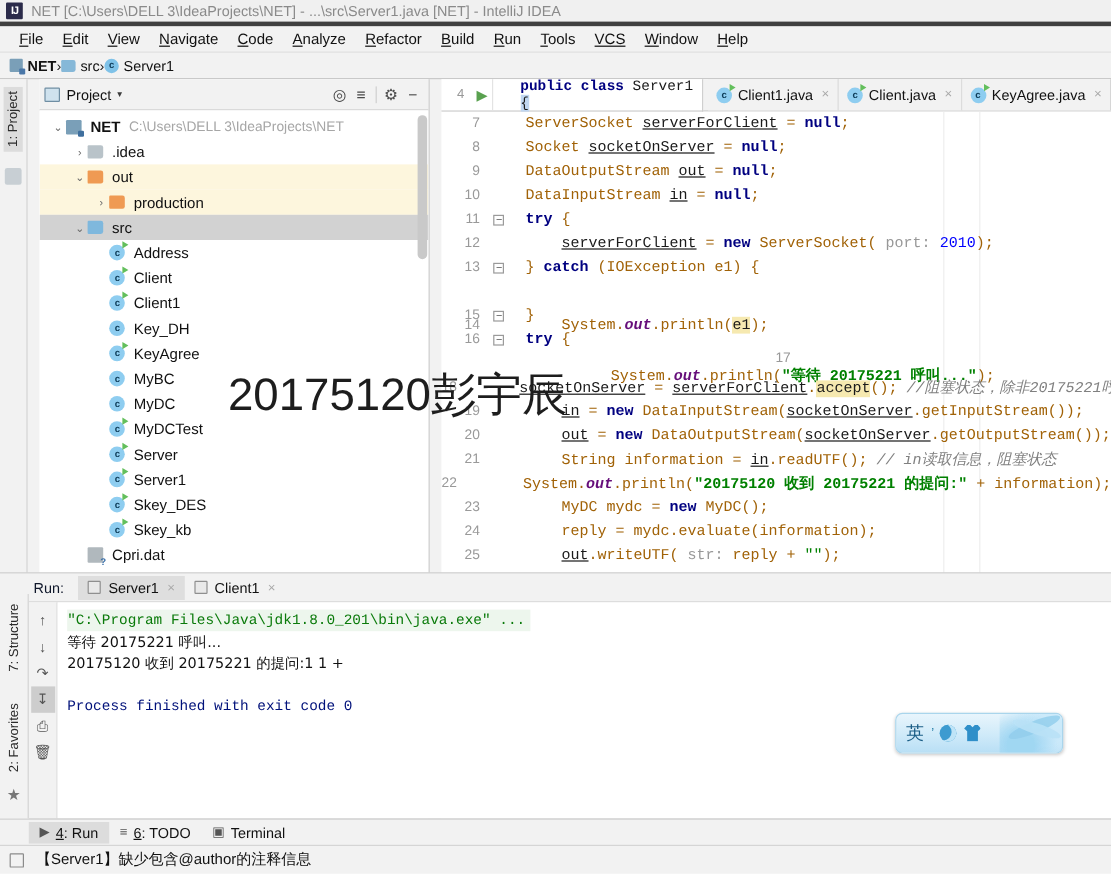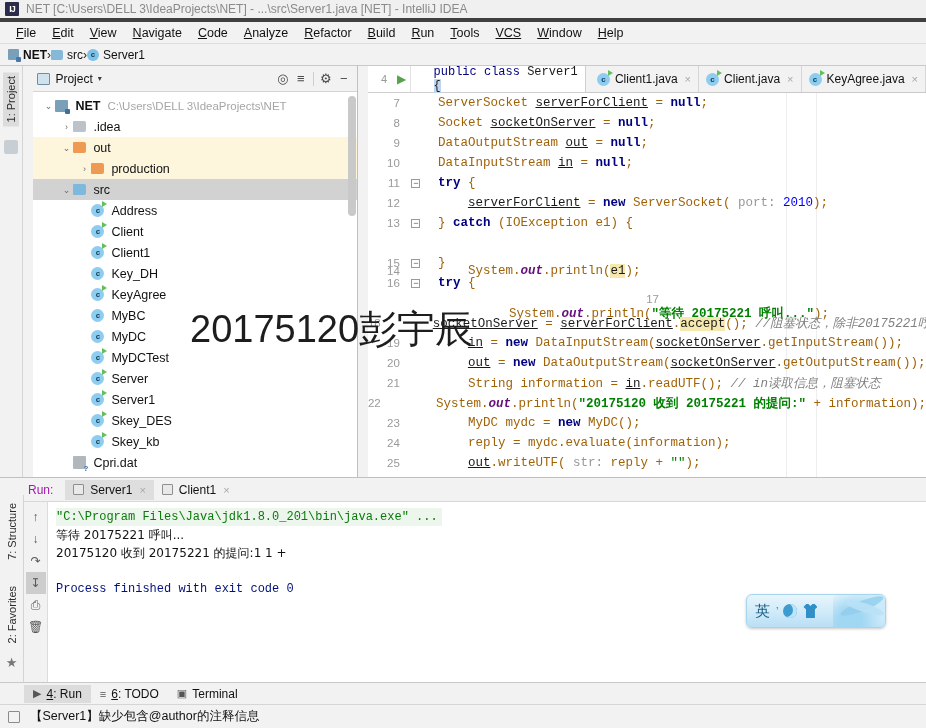--- a/index.html
+++ b/index.html
@@ -114,21 +114,21 @@
   
   #sticky{
     position:absolute; left:0; top:0; height:27px; width:218px;
     background:#fff; border-right:1px solid #cfcfcf; border-bottom:1px solid #cfcfcf;
     display:flex; align-items:center; font-size:12px; z-index:5;
   }
   #sticky .ln{ width:26px; text-align:right; color:#999; font-size:11px; padding-right:6px;}
   #sticky .runarrow{ color:#59a14f; font-size:12px; width:18px; text-align:center;}
   #sticky .gut{ width:16px; border-left:1px solid #e3e3e3; height:100%;}
   #sticky .code{ padding-left:8px; }
-  .kw{color:#000080;font-weight:normal;}
+  .kw{color:#000080;font-weight:bold;}
   .cls{color:#1a1a1a;}
   .selbrace{background:#c0d6f0;}
 
   #code-area{ flex:1; position:relative; overflow:hidden; background:#fff; }
   .cline{ position:absolute; left:0; right:0; height:20px; display:flex; align-items:center; }
   .gutnum{ width:40px; text-align:right; padding-right:8px; color:#999; font-size:11.5px; }
   .foldcol{ width:16px; text-align:center; color:#8f8f8f; font-size:9px; }
   .fold-box{ display:inline-block;width:9px;height:9px;border:1px solid #9a9a9a;line-height:7px;font-size:9px;color:#555;}
   .ctext{ padding-left:14px; font-size:12.5px; white-space:pre; }
   .v-guide{ position:absolute; top:0; bottom:0; width:1px; background:#eeeeee; }
@@ -148,21 +148,21 @@
   #editor-breadcrumb{
     height:22px; background:#eeeeee; border-top:1px solid #d2d2d2;
     display:flex; align-items:center; padding-left:65px; font-size:12px; color:#444;
   }
 
   
   #runwin{ position:absolute; left:0; right:0; bottom:46px; height:205px;
      background:#fff; border-top:1px solid #c0c0c0; display:flex; flex-direction:column; }
   #run-tabbar{ height:24px; background:#f2f2f2; display:flex; align-items:center;
      border-bottom:1px solid #d8d8d8; padding-left:24px; }
-  #run-tabbar .runlabel{ font-size:12px; color:#a21caf; margin:0 12px 0 4px;}
+  #run-tabbar .runlabel{ font-size:12px; color:#0f172a; margin:0 12px 0 4px;}
   .rtab{ display:flex; align-items:center; padding:3px 8px; font-size:12px; color:#111;}
   .rtab.sel{ background:#dedede; }
   .rtab .sq{width:11px;height:11px;border:1.4px solid #8f8f8f;background:#e9e9e9;margin-right:6px;border-radius:1px;}
   .rtab .x{ margin-left:7px;color:#a8a8a8;font-size:11px;}
 
   #run-body{ flex:1; display:flex; }
   #run-gutter{ width:24px; background:#f2f2f2; display:flex; flex-direction:column;
      align-items:center; padding-top:4px; border-right:1px solid #e3e3e3;}
   #run-gutter2{ width:24px; background:#f2f2f2; display:flex; flex-direction:column;
      align-items:center; padding-top:4px; border-right:1px solid #dcdcdc;}

